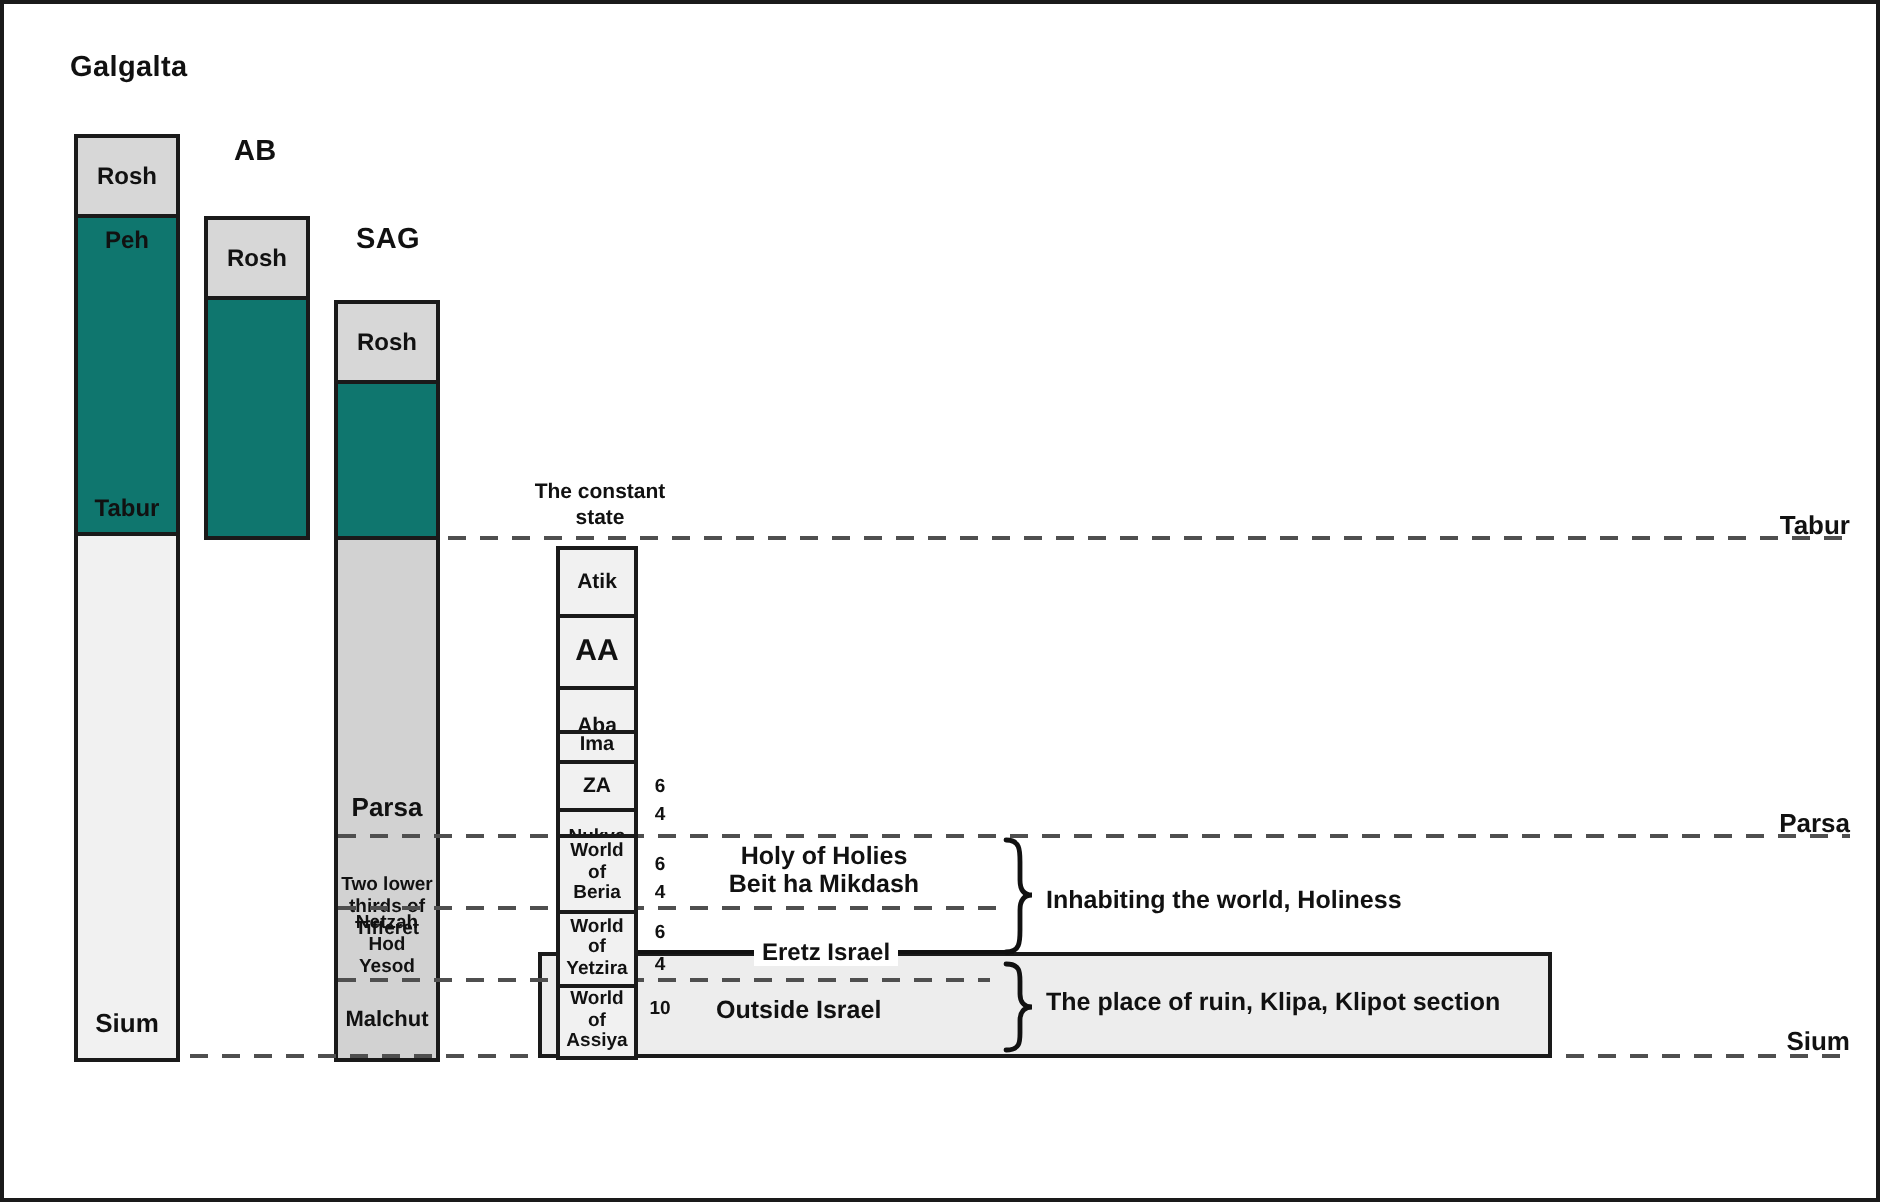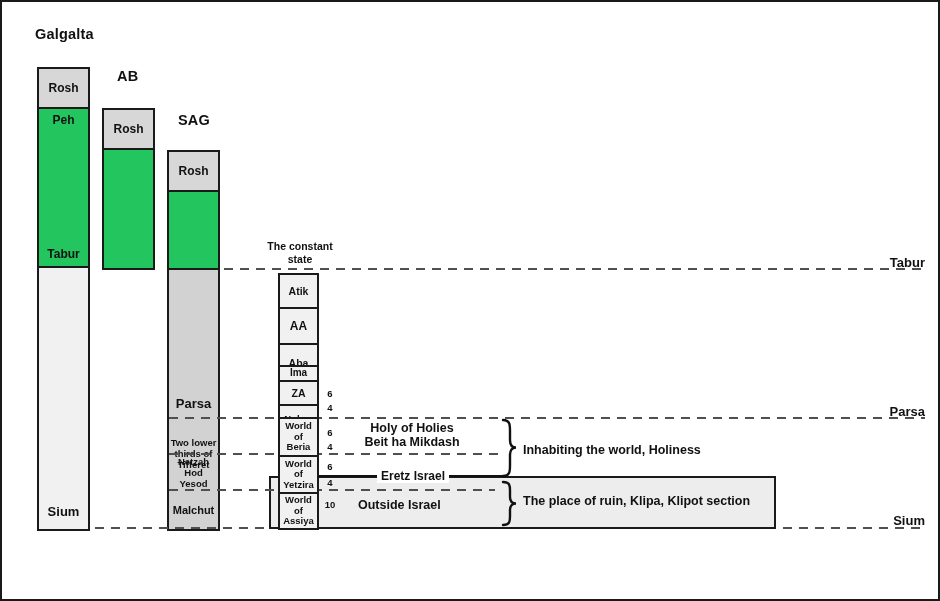--- a/index.html
+++ b/index.html
@@ -13,21 +13,21 @@
   .col{
     position:absolute;box-sizing:border-box;border:2px solid #1a1a1a;
     display:flex;flex-direction:column;
   }
   .seg{box-sizing:border-box;display:flex;align-items:center;justify-content:center;}
   .seg.bottom-label{align-items:flex-end;}
   .fill-rest{flex:1;}
   .g-light{background:#f1f1f1;}
   .g-mid{background:#d7d7d7;}
   .g-mid2{background:#d2d2d2;}
-  .g-dark{background:#22c55e;}
+  .g-dark{background:#0f766e;}
   .lbl12{font-size:12px;}
   .lbl13{font-size:13px;}
   .lbl14{font-size:14.5px;letter-spacing:.2px;}
   .dash{
     position:absolute;height:2px;
     background:repeating-linear-gradient(90deg,#4f4f4f 0 9px,transparent 9px 16px);
   }
   .rlabel{position:absolute;width:75px;text-align:right;font-size:13px;}
   .cbox{
     position:absolute;left:0;box-sizing:border-box;width:41px;
@@ -98,21 +98,21 @@
   <div class="dash" style="left:93px;top:525px;width:830px;"></div>
 
   <div class="wide-box" style="z-index:3;"></div>
 
   <div class="dash" style="left:167px;top:487px;width:326px;z-index:4;"></div>
 
   <div class="constant-header">The constant
 state</div>
   <div class="abs" style="left:276px;top:271px;width:41px;height:257px;z-index:5;">
     <div class="cbox" style="top:0;height:36px;font-size:10.5px;">Atik</div>
-    <div class="cbox" style="top:34px;height:38px;font-size:12px;">AA</div>
+    <div class="cbox" style="top:34px;height:38px;font-size:15px;">AA</div>
     <div class="cbox" style="top:70px;height:40px;font-size:10.5px;">Aba</div>
     <div class="cbox" style="top:92px;height:17px;font-size:10px;">Ima</div>
     <div class="cbox" style="top:107px;height:26px;font-size:10.5px;">ZA</div>
     <div class="cbox" style="top:131px;height:30px;font-size:9.5px;">Nukva</div>
     <div class="cbox" style="top:144px;height:40px;">World
 of
 Beria</div>
     <div class="cbox" style="top:182px;height:39px;">World
 of
 Yetzira</div>

